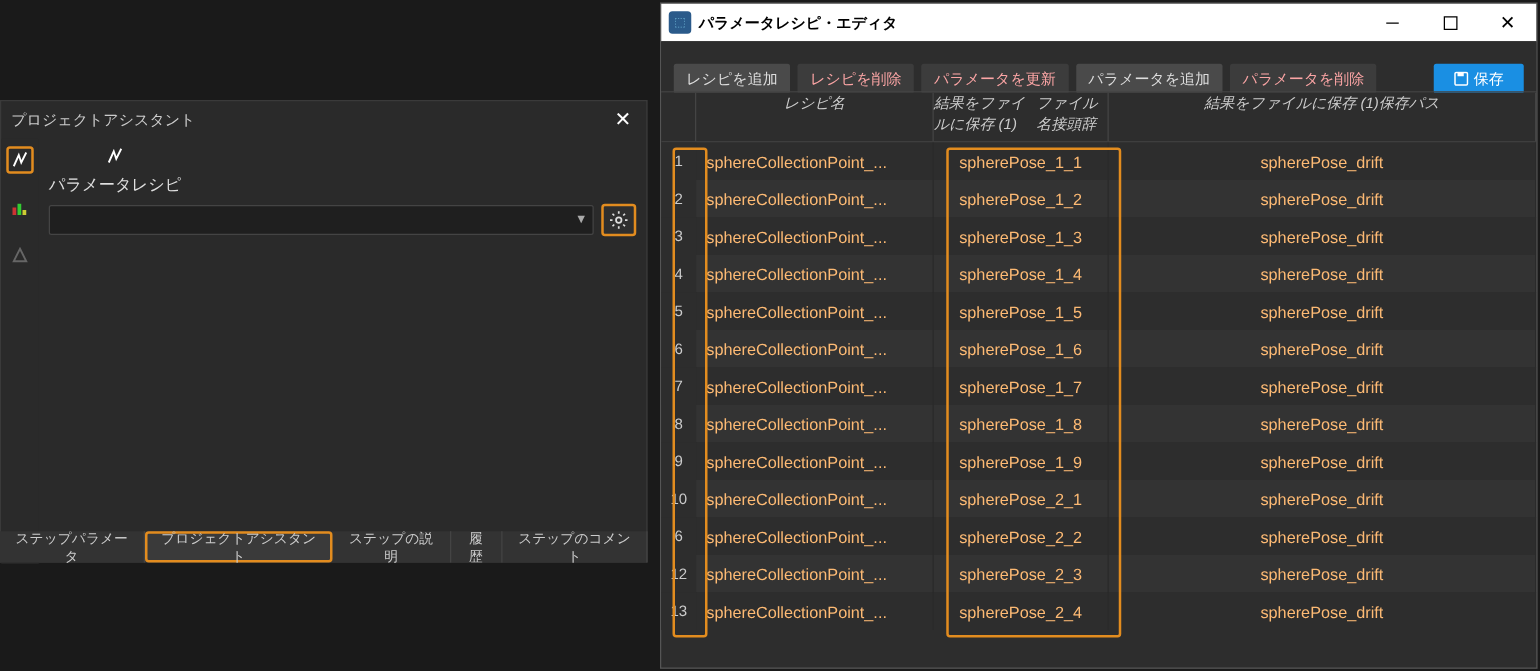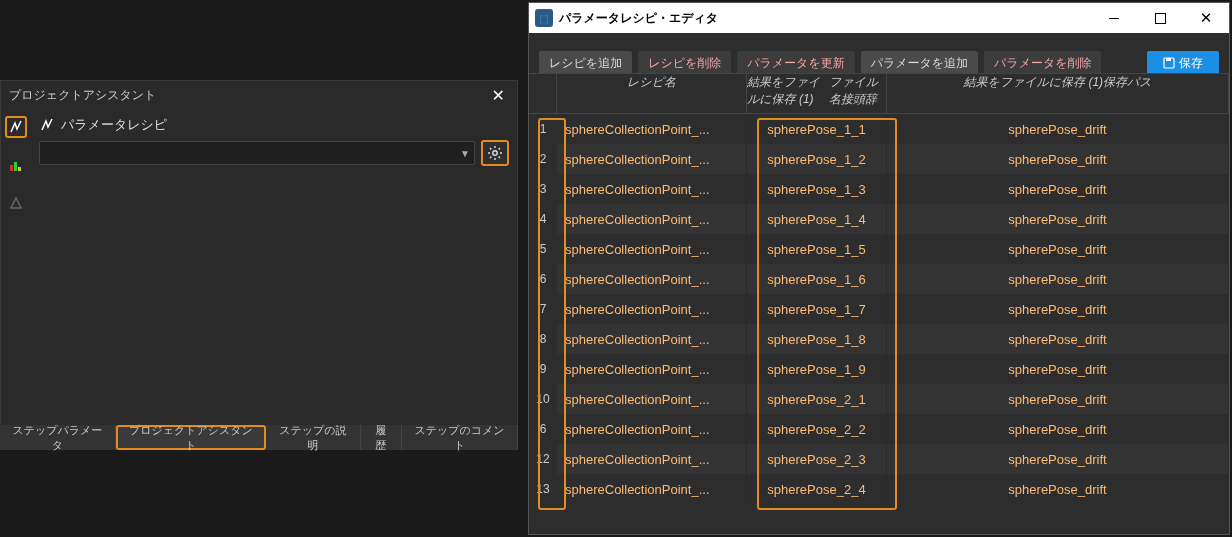--- a/index.html
+++ b/index.html
@@ -71,20 +71,21 @@
   display: flex;
   align-items: center;
   gap: 10px;
   margin-bottom: 6px;
 }
 .lp-recipe-label {
   display: flex;
   align-items: center;
   gap: 6px;
   font-size: 13px;
+  flex-direction: column;
 }
 .lp-dropdown-row {
   display: flex;
   align-items: center;
   gap: 6px;
 }
 .lp-dropdown {
   flex: 1;
   height: 24px;
   background: #1f1f1f;

